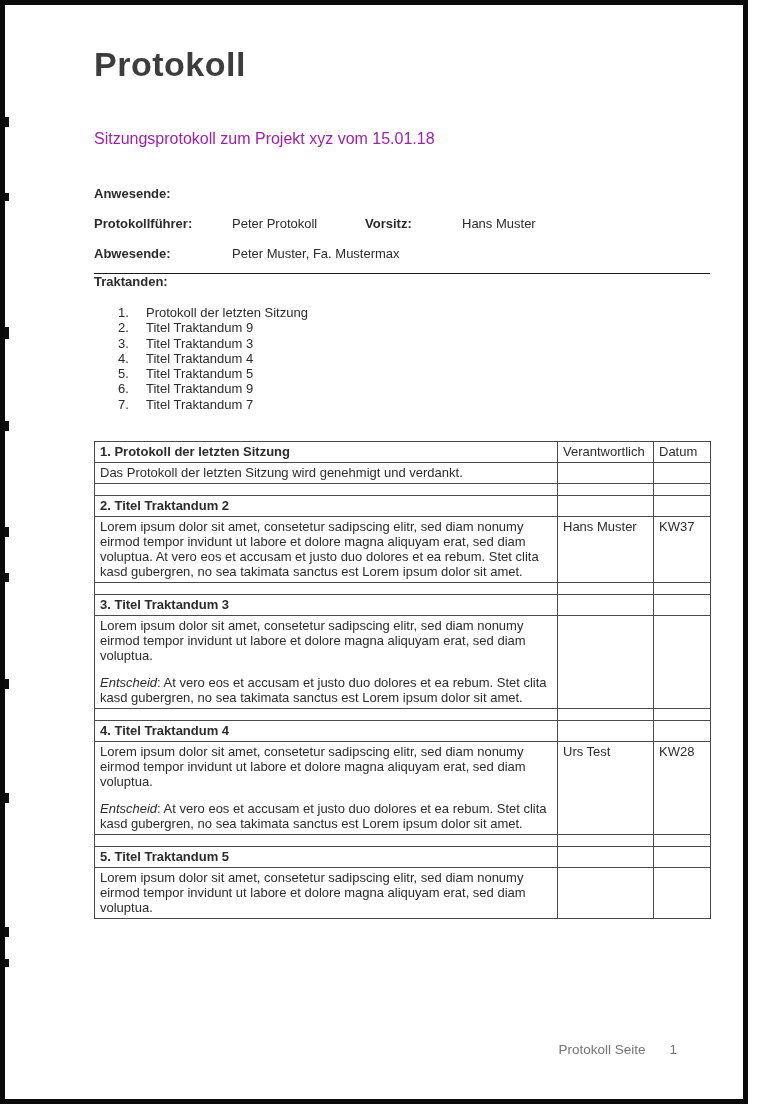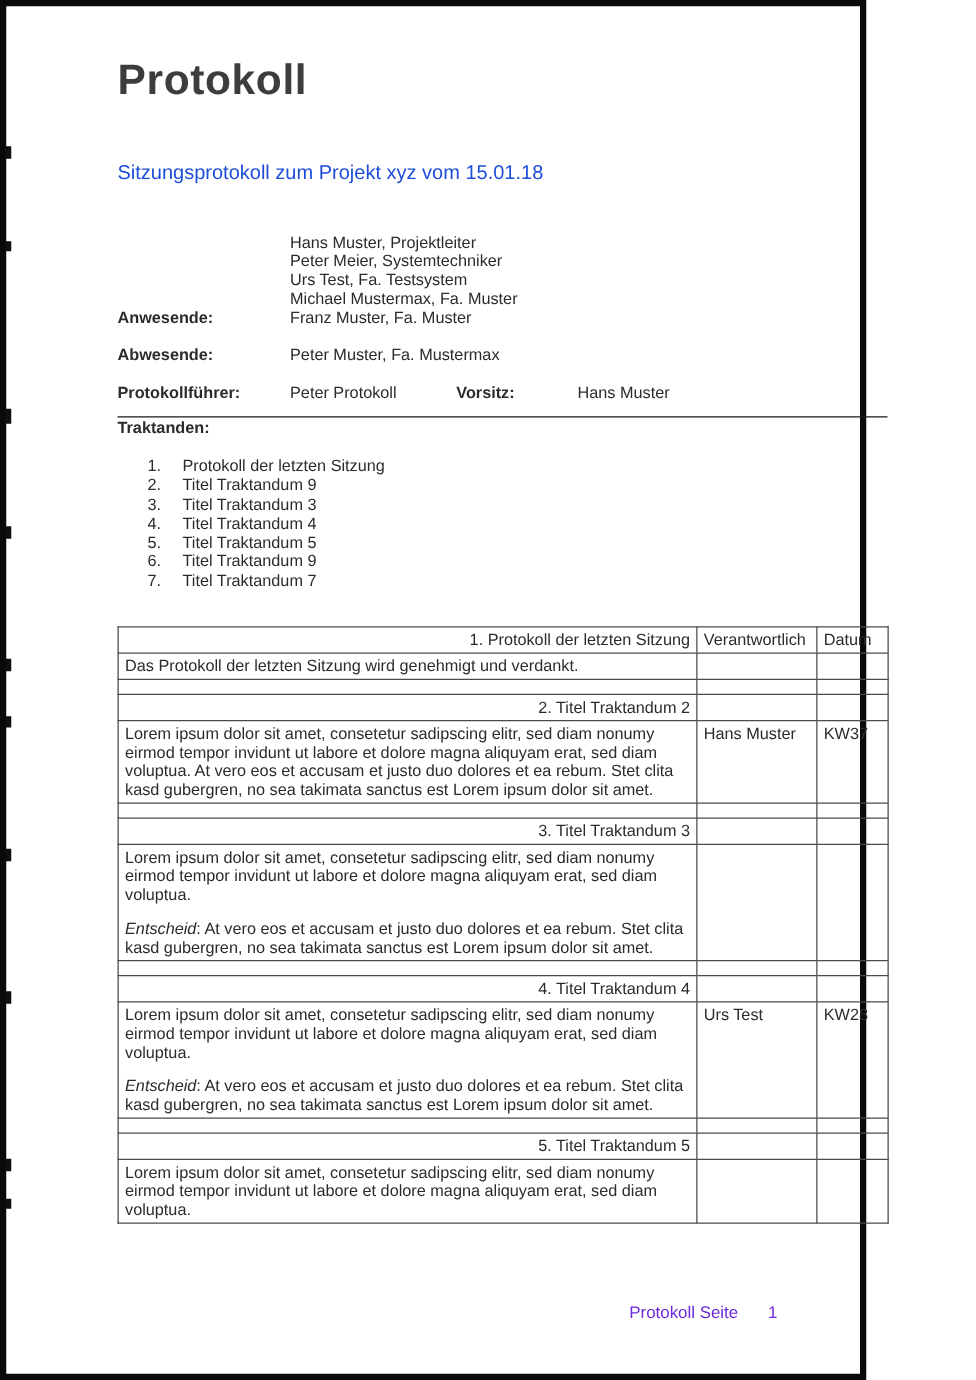--- a/index.html
+++ b/index.html
@@ -5,38 +5,38 @@
   * { margin: 0; padding: 0; box-sizing: border-box; }
   html, body { background: #ffffff; }
   body {
     width: 781px; height: 1104px;
     font-family: "Liberation Sans", sans-serif;
     color: #2b2b2b;
     overflow: hidden;
   }
   .sheet {
     position: relative;
-    width: 693px; height: 1104px;
+    width: 748px; height: 1104px;
     border: 5px solid #0a0a0a;
     background: #ffffff;
     padding-left: 89px;
   }
   .content { width: 616px; }
 
   .page-title {
     margin-top: 40px;
     font-size: 34px;
     font-weight: bold;
     color: #3d3d3d;
     letter-spacing: 0.5px;
   }
   .subtitle {
     margin-top: 46px;
     font-size: 16px;
-    color: #1d4ed8;
+    color: #a21caf;
   }
 
   .meta { font-size: 13px; }
   .meta-row { display: flex; align-items: flex-end; }
   .meta-row.first { margin-top: 38px; }
   .meta-row.gap { margin-top: 15px; }
   .meta-label { width: 138px; font-weight: bold; flex: 0 0 auto; }
   .meta-value div { line-height: 15px; }
   .pf-value { width: 133px; flex: 0 0 auto; }
   .vorsitz-label { width: 97px; font-weight: bold; flex: 0 0 auto; }
@@ -61,31 +61,31 @@
     font-size: 13px;
     table-layout: fixed;
   }
   table.minutes td {
     border: 1px solid #4a4a4a;
     padding: 2px 5px 3px 5px;
     vertical-align: top;
     line-height: 15px;
     word-wrap: break-word;
   }
-  td.title-cell { font-weight: normal; text-align: right; }
+  td.title-cell { font-weight: bold; }
   tr.spacer td { height: 12px; padding: 0; }
   td p.entscheid { margin-top: 12px; }
   td p.entscheid em { font-style: italic; }
 
   .footer {
     position: absolute;
     right: 66px;
     bottom: 42px;
     font-size: 13.5px;
-    color: #6d28d9;
+    color: #737373;
     display: flex;
   }
   .footer .pagenum { margin-left: 24px; }
 
   .artifact {
     position: absolute;
     left: -1px;
     width: 5px;
     background: #0f0f0f;
   }
@@ -116,41 +116,34 @@
   <div class="artifact a9"></div>
   <div class="artifact a10"></div>
 
   <div class="content">
     <h1 class="page-title">Protokoll</h1>
     <p class="subtitle">Sitzungsprotokoll zum Projekt xyz vom 15.01.18</p>
 
     <div class="meta">
       <div class="meta-row first">
         <div class="meta-label">Anwesende:</div>
-        <div class="meta-value">
-          <div>Hans Muster, Projektleiter</div>
-          <div>Peter Meier, Systemtechniker</div>
-          <div>Urs Test, Fa. Testsystem</div>
-          <div>Michael Mustermax, Fa. Muster</div>
-          <div>Franz Muster, Fa. Muster</div>
-        </div>
-      </div>
-
-      <div class="meta-row gap">
-        <div class="meta-label">Abwesende:</div>
-        <div class="meta-value">
-          <div>Peter Muster, Fa. Mustermax</div>
-        </div>
       </div>
 
       <div class="meta-row gap">
         <div class="meta-label">Protokollführer:</div>
         <div class="pf-value">Peter Protokoll</div>
         <div class="vorsitz-label">Vorsitz:</div>
         <div>Hans Muster</div>
+      </div>
+
+      <div class="meta-row gap">
+        <div class="meta-label">Abwesende:</div>
+        <div class="meta-value">
+          <div>Peter Muster, Fa. Mustermax</div>
+        </div>
       </div>
     </div>
 
     <hr class="divider">
 
     <div class="traktanden">
       <div class="traktanden-label">Traktanden:</div>
       <div class="trak-list">
         <div class="trak-item">
           <span class="trak-num">1.</span>

